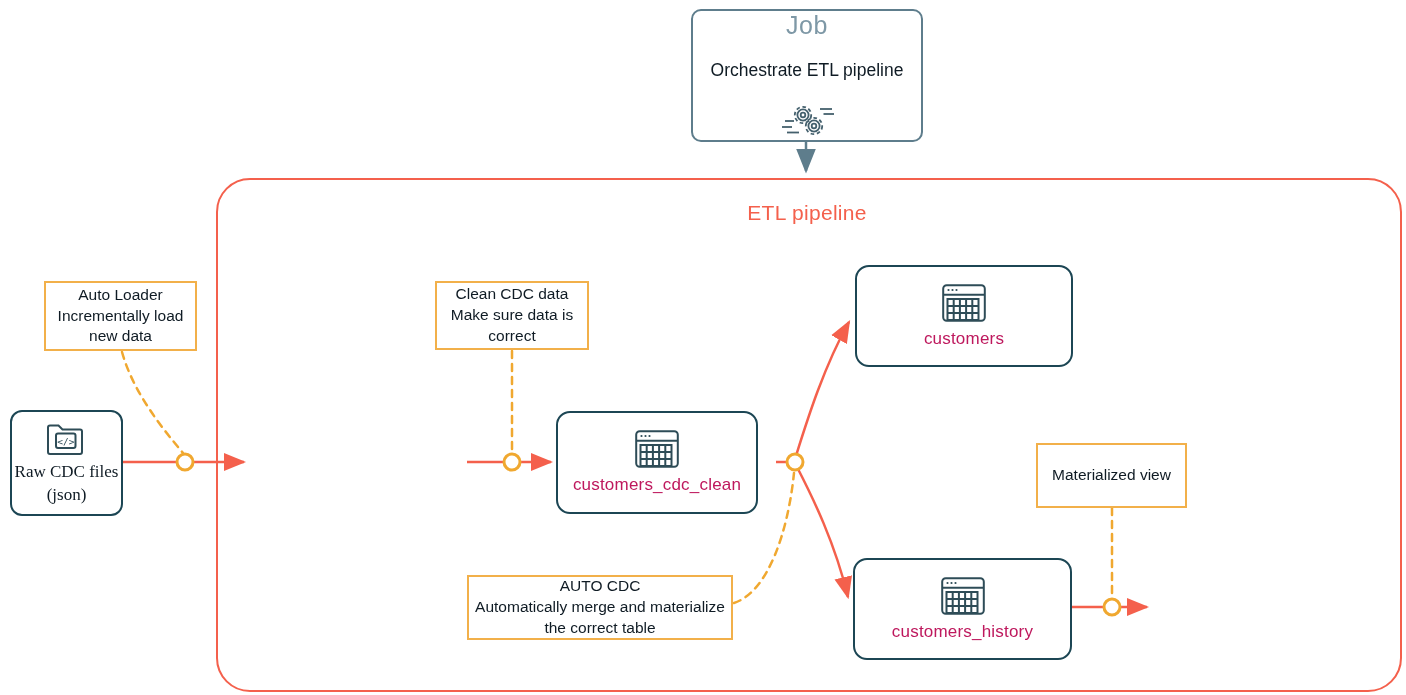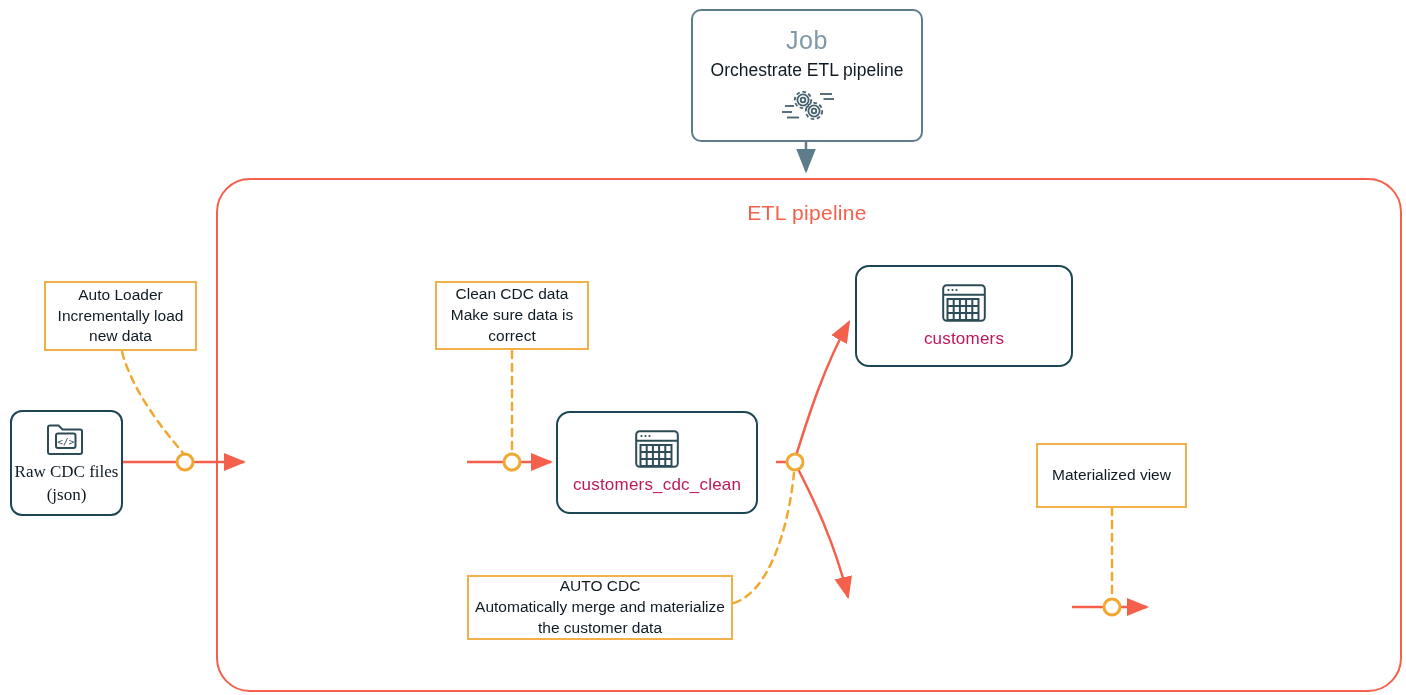--- a/index.html
+++ b/index.html
@@ -7,21 +7,21 @@
   .canvas{position:relative;width:1406px;height:695px;background:#ffffff;overflow:hidden;}
   .abs{position:absolute;}
   svg.overlay{position:absolute;left:0;top:0;width:1406px;height:695px;pointer-events:none;}
 
   
   .pipeline{left:216px;top:178px;width:1182px;height:510px;border:2.5px solid #F4604C;border-radius:34px;}
   .pipeline-title{left:216px;top:201px;width:1182px;text-align:center;font-size:21px;font-weight:400;color:#F4604C;letter-spacing:.3px;}
 
   
   .job-box{left:691px;top:9px;width:228px;height:129px;border:2px solid #5E7D8C;border-radius:10px;background:#fff;
-           display:flex;flex-direction:column;align-items:center;justify-content:center;gap:5px;}
+           display:flex;flex-direction:column;align-items:center;justify-content:center;gap:20px;}
   .job-title{font-size:25px;font-weight:500;color:#7E98A6;letter-spacing:.5px;}
   .job-subtitle{font-size:17.5px;color:#0F1B24;}
 
   
   .node{border:2.5px solid #1C4654;border-radius:14px;background:#fff;
         display:flex;flex-direction:column;align-items:center;justify-content:center;gap:7px;box-sizing:border-box;}
   .node-label{font-size:17px;color:#be185d;letter-spacing:.2px;white-space:nowrap;}
 
   
   .source-box{left:10px;top:410px;width:113px;height:106px;border:2.5px solid #1C4654;border-radius:12px;background:#fff;
@@ -140,35 +140,54 @@
           <line x1="5.5" y1="29" x2="36.5" y2="29"></line>
         <line x1="11.7" y1="15" x2="11.7" y2="36"></line>
           <line x1="17.9" y1="15" x2="17.9" y2="36"></line>
           <line x1="24.1" y1="15" x2="24.1" y2="36"></line>
           <line x1="30.3" y1="15" x2="30.3" y2="36"></line>
       </svg>
     </span>
     <div class="node-label">customers</div>
   </div>
 
+  <div class="abs node" style="left:853px;top:558px;width:219px;height:102px">
+    <span class="icon">
+      <svg width="44" height="38" viewBox="0 0 44 38" fill="none" stroke="#2E4C57" stroke-width="2">
+        <rect x="1.2" y="1.2" width="41.6" height="35.6" rx="3.5"></rect>
+        <circle cx="6.5" cy="6" r="1.1" fill="#2E4C57" stroke="none"></circle>
+          <circle cx="10.5" cy="6" r="1.1" fill="#2E4C57" stroke="none"></circle>
+          <circle cx="14.5" cy="6" r="1.1" fill="#2E4C57" stroke="none"></circle>
+        <line x1="1.2" y1="10.8" x2="42.8" y2="10.8"></line>
+        <rect x="5.5" y="15" width="31" height="21"></rect>
+        <line x1="5.5" y1="22" x2="36.5" y2="22"></line>
+          <line x1="5.5" y1="29" x2="36.5" y2="29"></line>
+        <line x1="11.7" y1="15" x2="11.7" y2="36"></line>
+          <line x1="17.9" y1="15" x2="17.9" y2="36"></line>
+          <line x1="24.1" y1="15" x2="24.1" y2="36"></line>
+          <line x1="30.3" y1="15" x2="30.3" y2="36"></line>
+      </svg>
+    </span>
+    <div class="node-label">customers_history</div>
+  </div>
 
 
   <div class="abs ann" style="left:44px;top:281px;width:153px;height:70px">
     <div class="ann-title">Auto Loader</div>
     <div class="ann-body">Incrementally load new data</div>
   </div>
 
   <div class="abs ann" style="left:435px;top:281px;width:154px;height:69px">
     <div class="ann-title">Clean CDC data</div>
     <div class="ann-body">Make sure data is correct</div>
   </div>
 
   <div class="abs ann" style="left:467px;top:575px;width:266px;height:65px">
     <div class="ann-title">AUTO CDC</div>
-    <div class="ann-body">Automatically merge and materialize the customer data</div>
+    <div class="ann-body">Automatically merge and materialize the correct table</div>
   </div>
 
   <div class="abs ann" style="left:1036px;top:443px;width:151px;height:65px">
 
     <div class="ann-body">Materialized view</div>
   </div>
 
 </div>
 
 </body></html>

